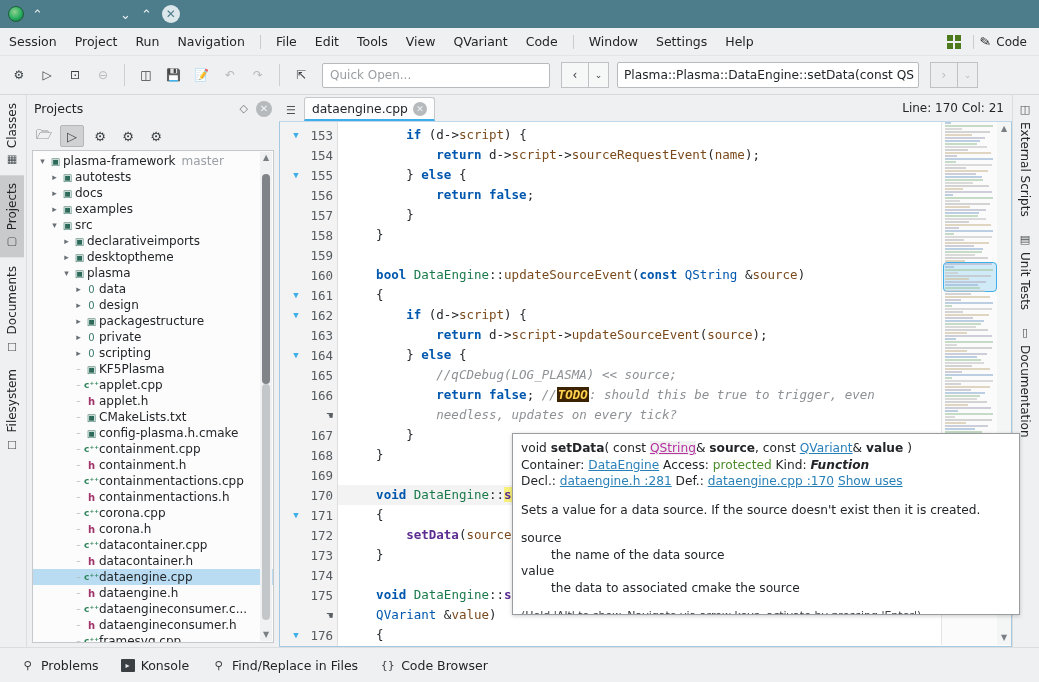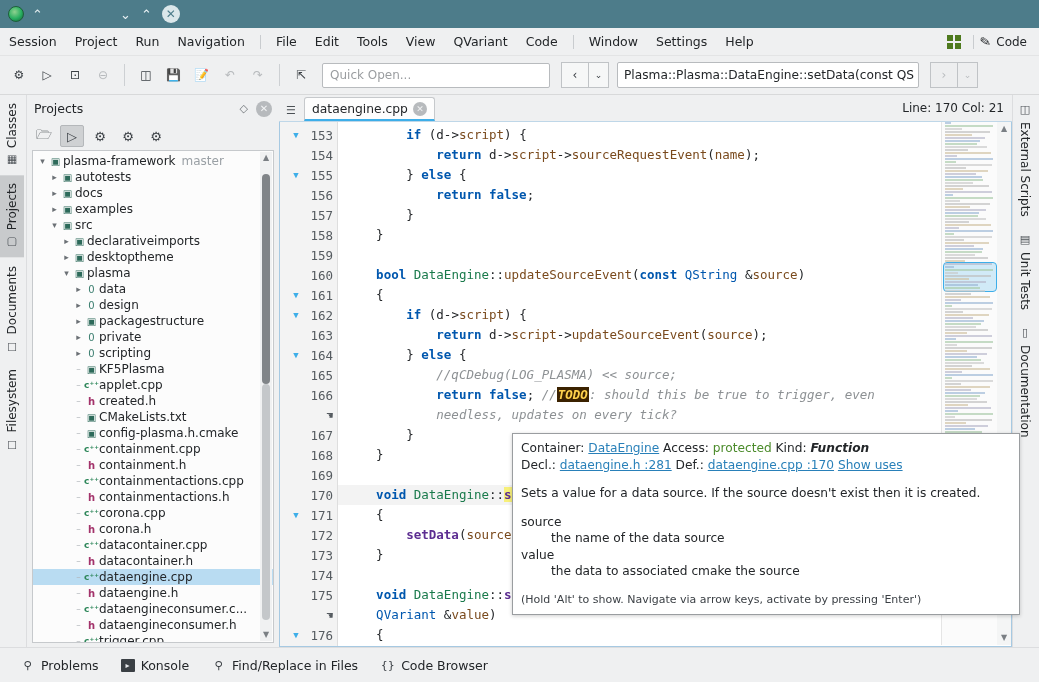--- a/index.html
+++ b/index.html
@@ -458,21 +458,21 @@
             <span>KF5Plasma</span>
           </div>
           <div class="trow" style="padding-left: 40px;">
             <span class="tw none">–</span>
             <span class="tic ic-cpp">c⁺⁺</span>
             <span>applet.cpp</span>
           </div>
           <div class="trow" style="padding-left: 40px;">
             <span class="tw none">–</span>
             <span class="tic ic-h">h</span>
-            <span>created.h</span>
+            <span>applet.h</span>
           </div>
           <div class="trow" style="padding-left: 40px;">
             <span class="tw none">–</span>
             <span class="tic ic-build">▣</span>
             <span>CMakeLists.txt</span>
           </div>
           <div class="trow" style="padding-left: 40px;">
             <span class="tw none">–</span>
             <span class="tic ic-build">▣</span>
             <span>config-plasma.h.cmake</span>
@@ -533,21 +533,21 @@
             <span>dataengineconsumer.c...</span>
           </div>
           <div class="trow" style="padding-left: 40px;">
             <span class="tw none">–</span>
             <span class="tic ic-h">h</span>
             <span>dataengineconsumer.h</span>
           </div>
           <div class="trow" style="padding-left: 40px;">
             <span class="tw none">–</span>
             <span class="tic ic-cpp">c⁺⁺</span>
-            <span>trigger.cpp</span>
+            <span>framesvg.cpp</span>
           </div>
         </div>
       <div class="tree-sb">
         <div class="arr">▲</div>
         <div class="thumb" style="top:22px;height:210px;background:#808488;"></div>
         <div class="thumb" style="top:232px;height:236px;background:#c4c7ca;"></div>
         <div class="arr" style="position:absolute;bottom:0;left:0;width:12px;">▼</div>
       </div>
     </div>
   </div>
@@ -837,20 +837,23 @@
           <div class="mm-row" style="width: 11px; background: rgb(189, 189, 189); opacity: 0.65;"></div>
         </div>
       <div class="ed-sb">
         <div class="arr">▲</div>
         <div class="arr" style="position:absolute;bottom:0;left:0;width:14px;">▼</div>
       </div>
     </div>
   </div>
 
   <div class="tooltip">
+    <div class="tt-sig">
+      <span>void </span><span class="tt-b">setData</span><span>( const </span><span class="tt-qstring">QString</span><span>&amp; </span><span class="tt-b">source</span><span>, const </span><span class="tt-qvariant">QVariant</span><span>&amp; </span><span class="tt-b">value</span><span> )</span>
+    </div>
     <div>
       <span>Container: </span><span class="tt-link">DataEngine</span><span> Access: </span><span class="tt-green">protected</span><span> Kind: </span><span class="tt-i">Function</span>
     </div>
     <div>
       <span>Decl.: </span><span class="tt-link">dataengine.h :281</span><span> Def.: </span><span class="tt-link">dataengine.cpp :170</span> <span class="tt-link">Show uses</span>
     </div>
     <div class="tt-para">Sets a value for a data source. If the source doesn't exist then it is created.</div>
     <div class="tt-term">source</div>
     <div class="tt-desc">the name of the data source</div>
     <div>value</div>

